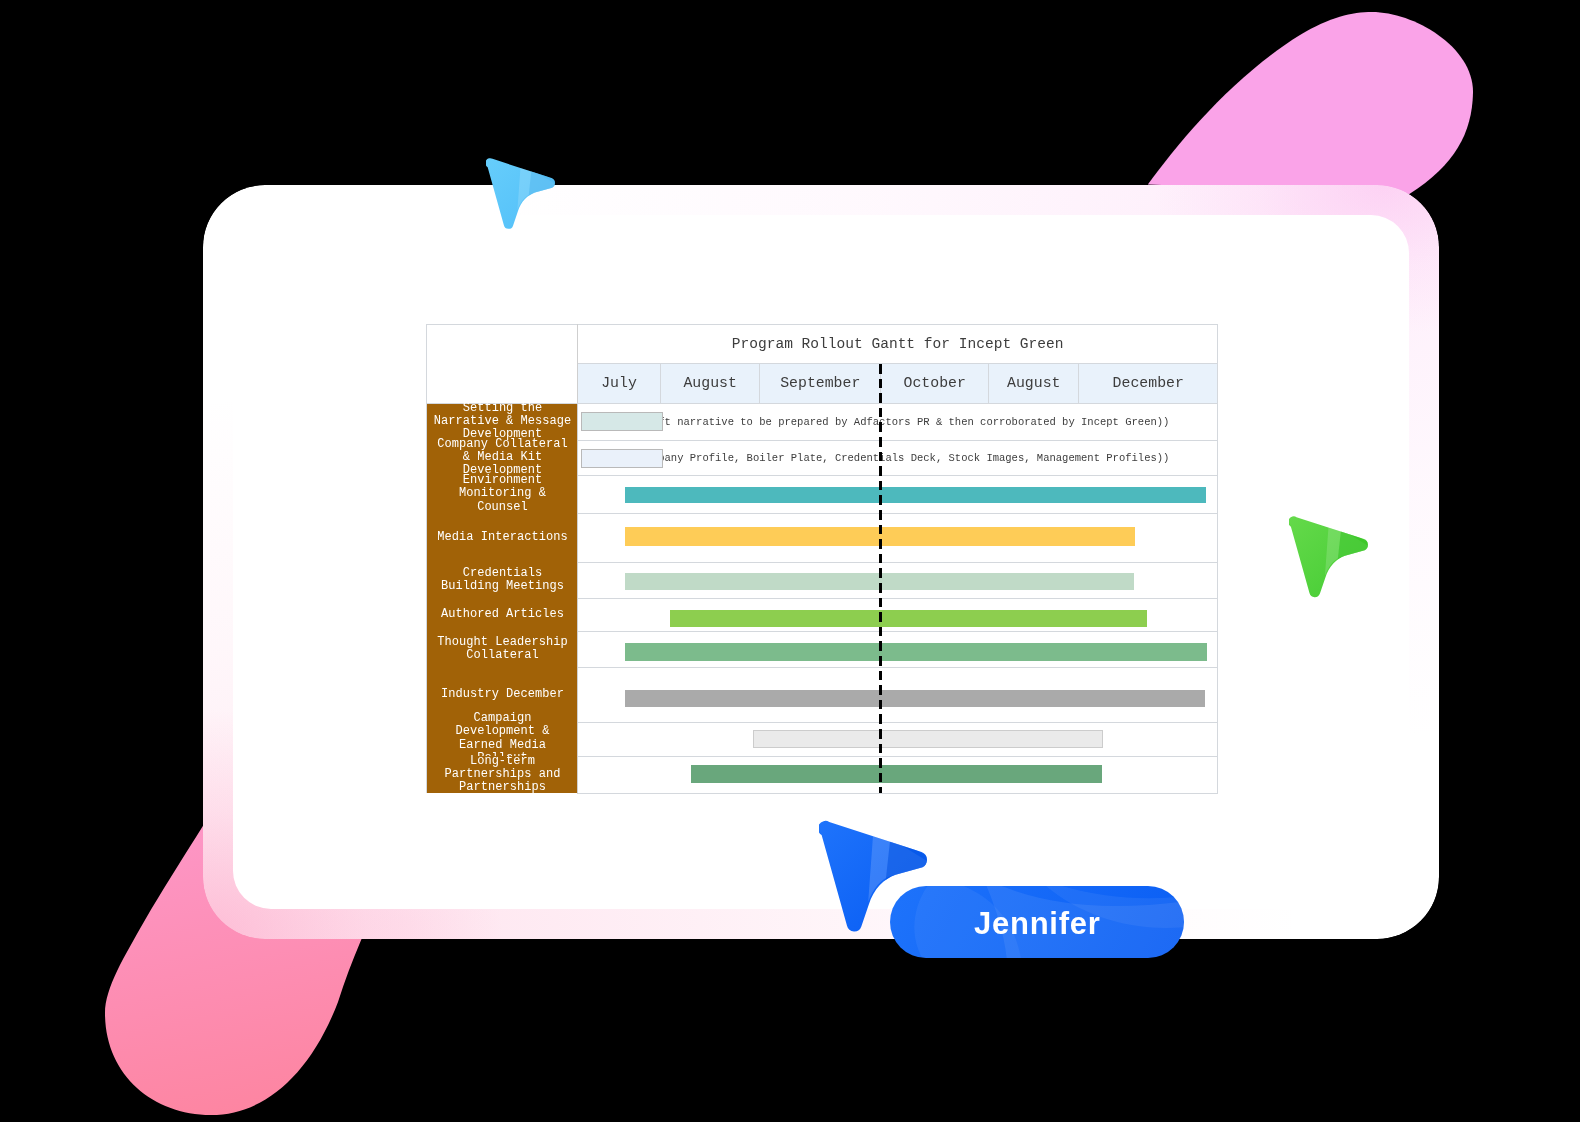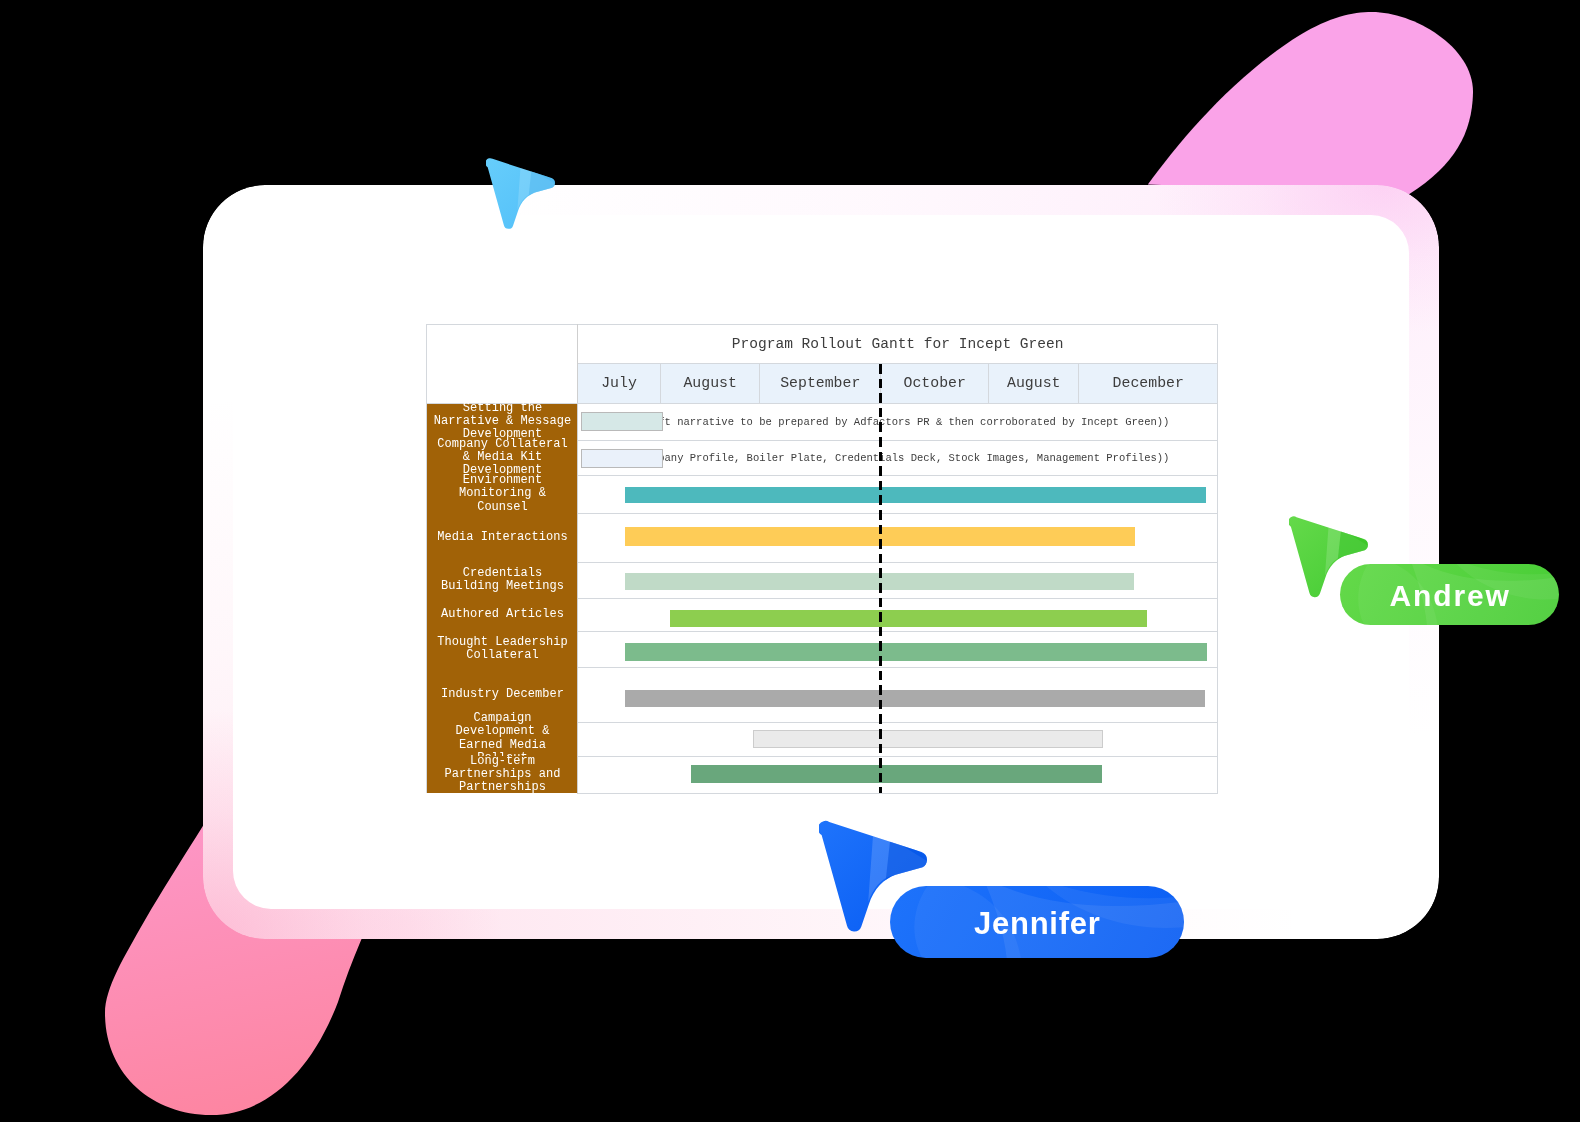--- a/index.html
+++ b/index.html
@@ -268,30 +268,20 @@
       <clipPath id="clipcg1">
           <path d="M6.3,1.8 L63.0,20.2 A5.2,5.2 0 0 1 63.6,29.6 L47.0,34.2 C40.0,36.6 33.5,43.0 30.6,52.5 L26.0,66.0 A4.6,4.6 0 0 1 17.2,65.6 L1.6,9.8 A3.6,3.6 0 0 1 6.3,1.8 Z"></path>
         </clipPath>
     </defs>
     <path d="M6.3,1.8 L63.0,20.2 A5.2,5.2 0 0 1 63.6,29.6 L47.0,34.2 C40.0,36.6 33.5,43.0 30.6,52.5 L26.0,66.0 A4.6,4.6 0 0 1 17.2,65.6 L1.6,9.8 A3.6,3.6 0 0 1 6.3,1.8 Z" fill="url(#cg1)"></path>
     <g clip-path="url(#clipcg1)">
       <path d="M33.5,5.5 L70,28.0 L44,35 C38,37 33,43 30.2,51 Z" fill="#ffffff" opacity="0.16"></path>
       <path d="M44.0,10.0 L72,26.0 L69,34.0 L41.0,37.5 Z" fill="#2ec11c" opacity="0.55"></path>
     </g>
   </svg>
-  <div class="namepill" style="left:1339.9px;top:564.4px;width:218.7px;height:60.8px;font-size:30px;
-              letter-spacing:1.85px;text-indent:1.85px;
-              background:linear-gradient(118deg,#64d94a 0%,#47cd35 100%)">
-    <svg class="sheen" viewBox="0 0 300 84" preserveAspectRatio="none" style="position:absolute;left:0;top:0;width:100%;height:100%">
-      <path d="M45,-10 C95,0 130,35 135,95 L40,95 C20,70 18,25 45,-10 Z" fill="#ffffff" opacity="0.055"></path>
-      <path d="M95,-10 C150,22 215,30 300,18 L300,95 L120,95 C118,55 106,20 95,-10 Z" fill="#ffffff" opacity="0.075"></path>
-      <path d="M150,-10 C200,12 250,18 300,12 L300,48 C240,54 185,30 150,-10 Z" fill="#ffffff" opacity="0.06"></path>
-    </svg>
-    <span class="txt">Andrew</span>
-  </div>
 
   <svg class="cursor" width="117.22" height="120.47" viewBox="0 0 72 74" style="left:818.7px;top:819px">
     <defs>
       <linearGradient id="cg2" x1="0.05" y1="0" x2="0.9" y2="0.9">
         <stop offset="0" stop-color="#1e73fb"></stop>
           <stop offset="1" stop-color="#0a5ef4"></stop>
       </linearGradient>
       <clipPath id="clipcg2">
           <path d="M6.3,1.8 L63.0,20.2 A5.2,5.2 0 0 1 63.6,29.6 L47.0,34.2 C40.0,36.6 33.5,43.0 30.6,52.5 L26.0,66.0 A4.6,4.6 0 0 1 17.2,65.6 L1.6,9.8 A3.6,3.6 0 0 1 6.3,1.8 Z"></path>
         </clipPath>

